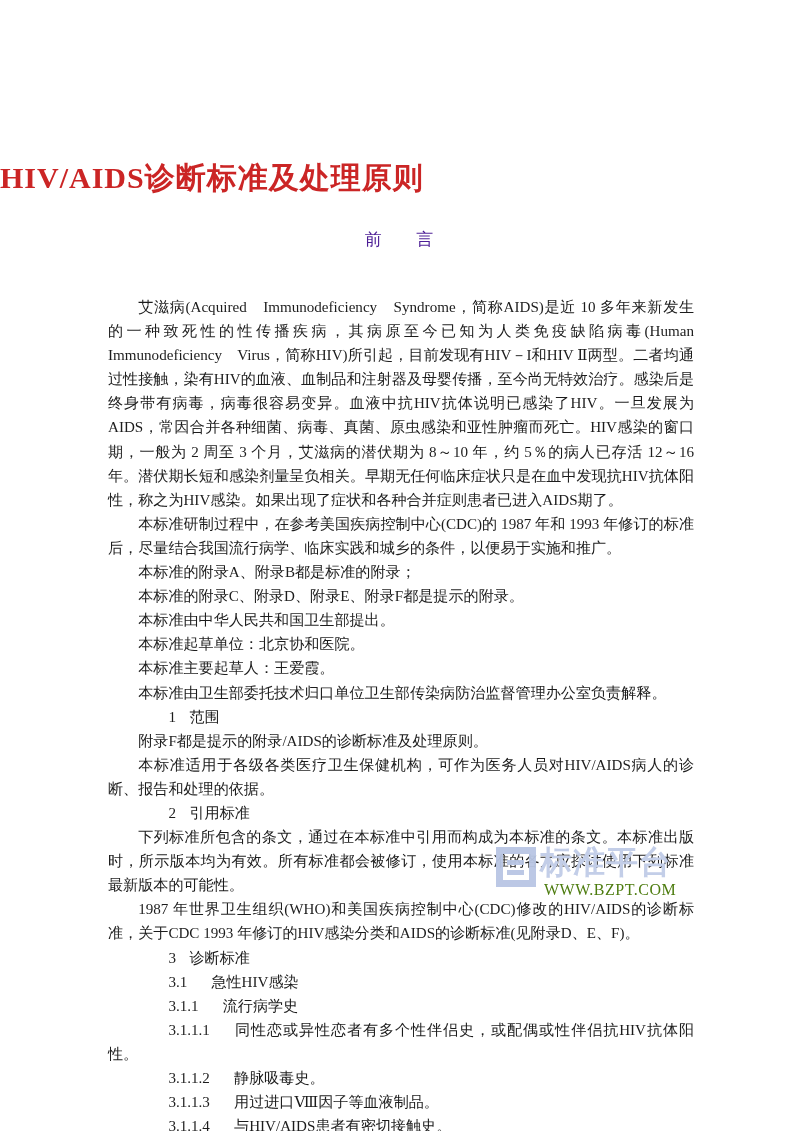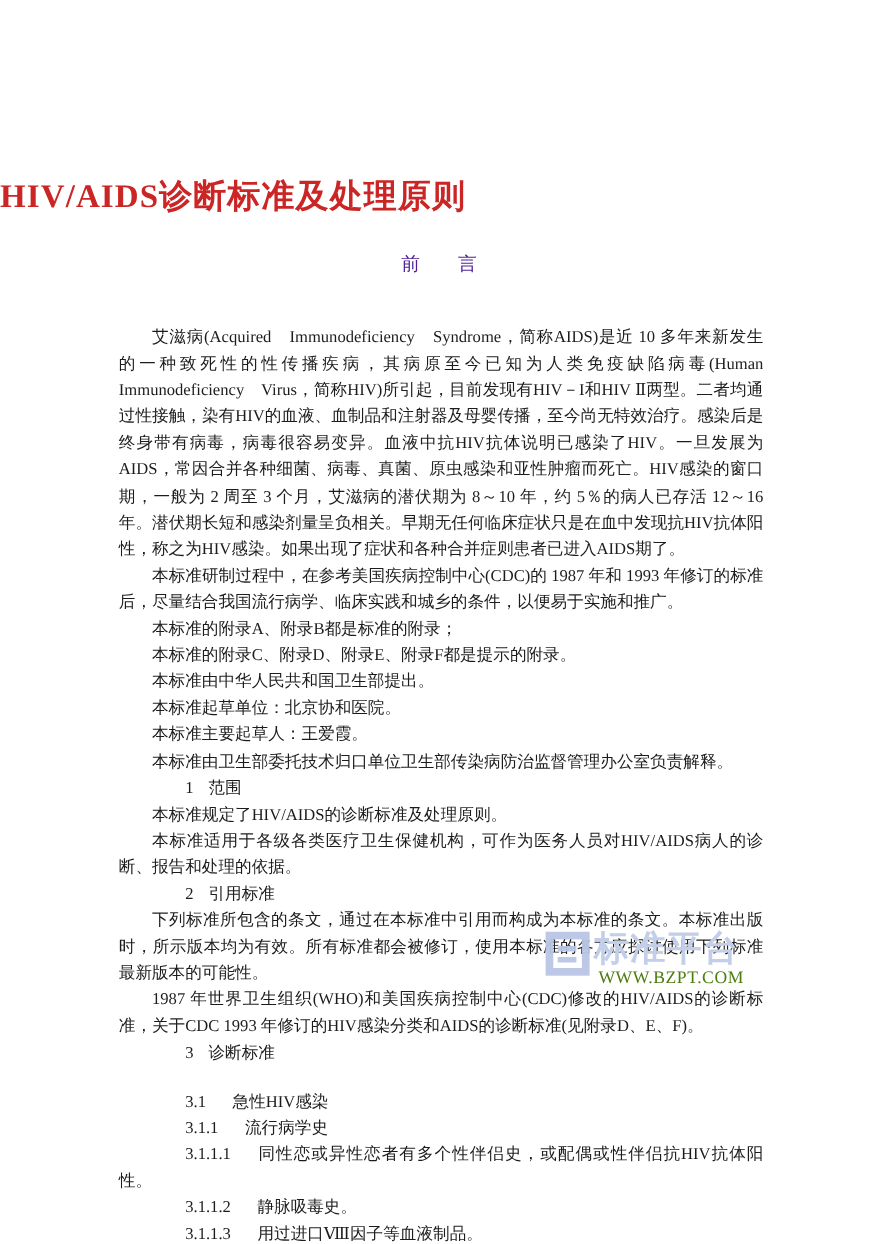--- a/index.html
+++ b/index.html
@@ -87,21 +87,20 @@
     display: inline-block;
     min-width: 3.6em;
   }
   .num-item .num-mid {
     display: inline-block;
     min-width: 2.2em;
   }
   .num-item .num-sm {
     display: inline-block;
     min-width: 1.5em;
-    margin-top: 20px;
   }
   .sp { display: inline-block; width: .9em; }
   .sp-wide { display: inline-block; width: 1.6em; }
 
   
   .watermark {
     position: absolute;
     left: 496px;
     top: 845px;
     width: 230px;
@@ -182,21 +181,21 @@
     <p class="line-item">本标准的附录A、附录B都是标准的附录；</p>
     <p class="line-item">本标准的附录C、附录D、附录E、附录F都是提示的附录。</p>
     <p class="line-item">本标准由中华人民共和国卫生部提出。</p>
     <p class="line-item">本标准起草单位：北京协和医院。</p>
     <p class="line-item">本标准主要起草人：王爱霞。</p>
     <p class="line-item">本标准由卫生部委托技术归口单位卫生部传染病防治监督管理办公室负责解释。</p>
 
     <p class="num-item">
       <span class="num">1</span><span class="sp"></span><span>范围</span>
     </p>
-    <p class="para">本标准规定了HIV/AIDS的诊断标准及处理原则。</p>
+    <p class="para">附录F都是提示的附录/AIDS的诊断标准及处理原则。</p>
     <p class="para">本标准适用于各级各类医疗卫生保健机构，可作为医务人员对HIV/AIDS病人的诊断、报告和处理的依据。</p>
 
     <p class="num-item">
       <span class="num">2</span><span class="sp"></span><span>引用标准</span>
     </p>
     <p class="para">下列标准所包含的条文，通过在本标准中引用而构成为本标准的条文。本标准出版时，所示版本均为有效。所有标准都会被修订，使用本标准的各方应探讨使用下列标准最新版本的可能性。</p>
     <p class="para">1987 年世界卫生组织(WHO)和美国疾病控制中心(CDC)修改的HIV/AIDS的诊断标准，关于CDC 1993 年修订的HIV感染分类和AIDS的诊断标准(见附录D、E、F)。</p>
 
     <p class="num-item">
       <span class="num">3</span><span class="sp"></span><span>诊断标准</span>

